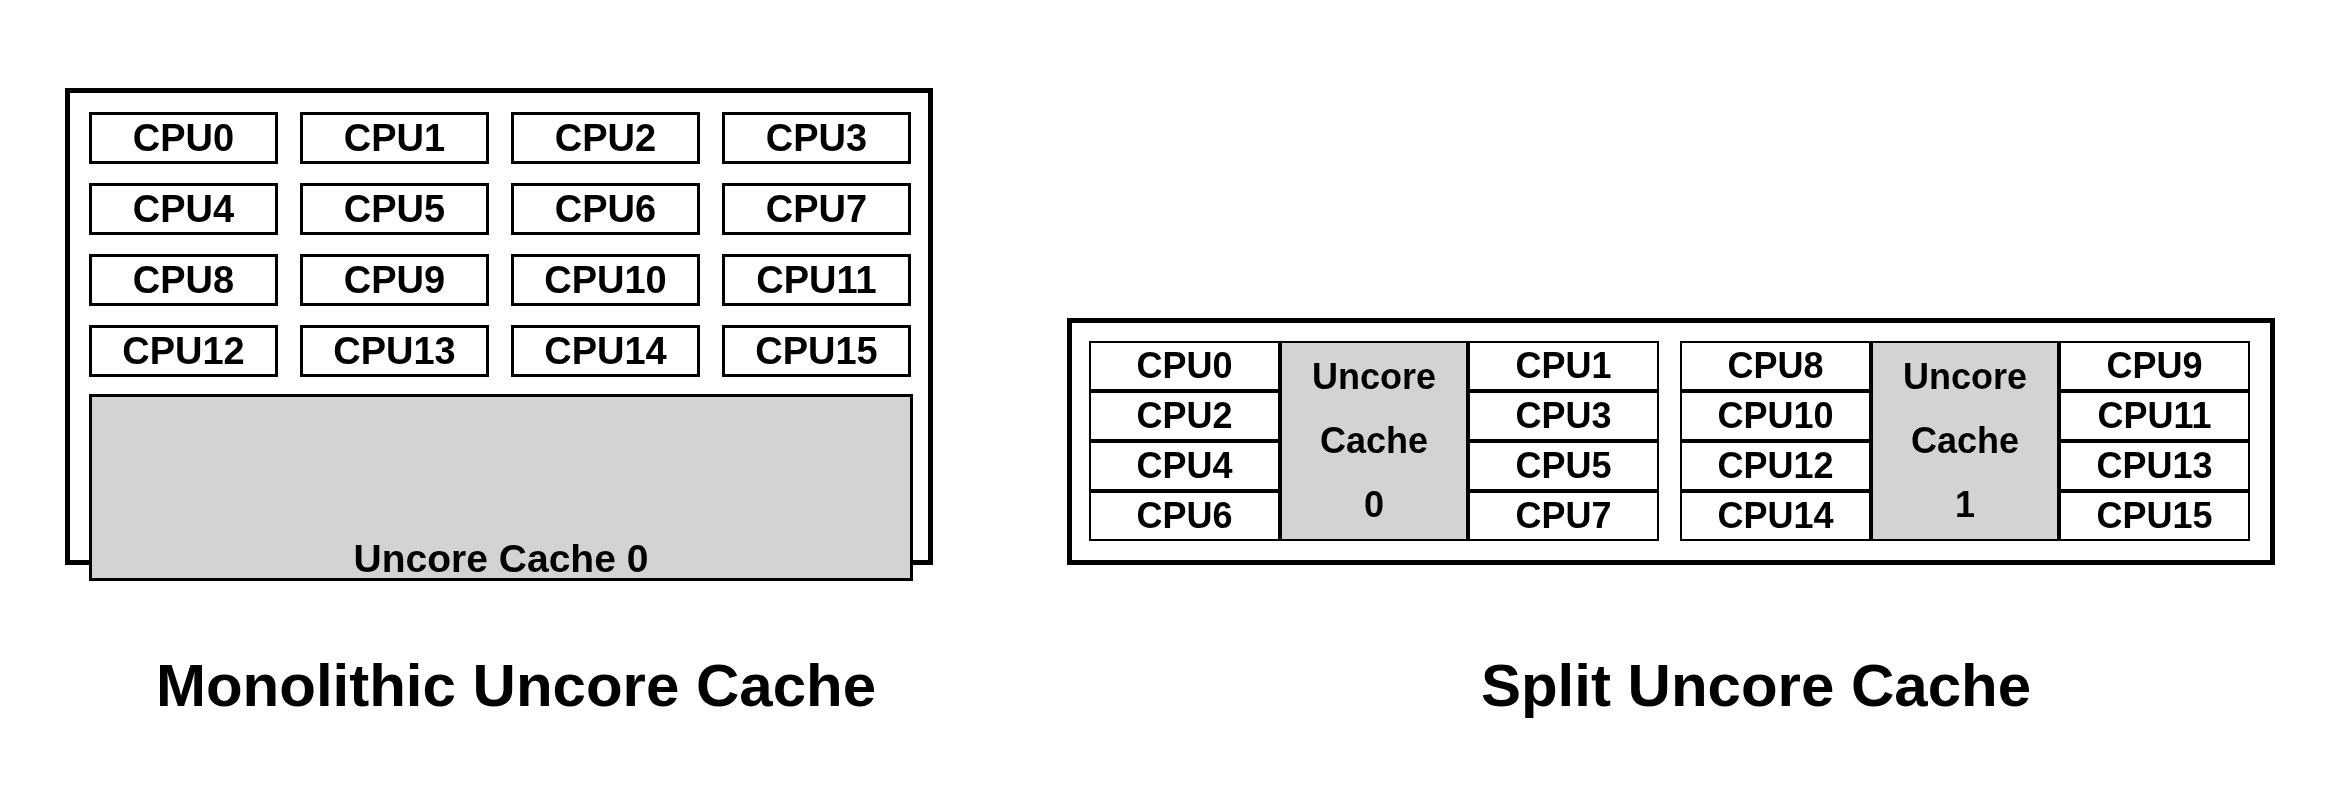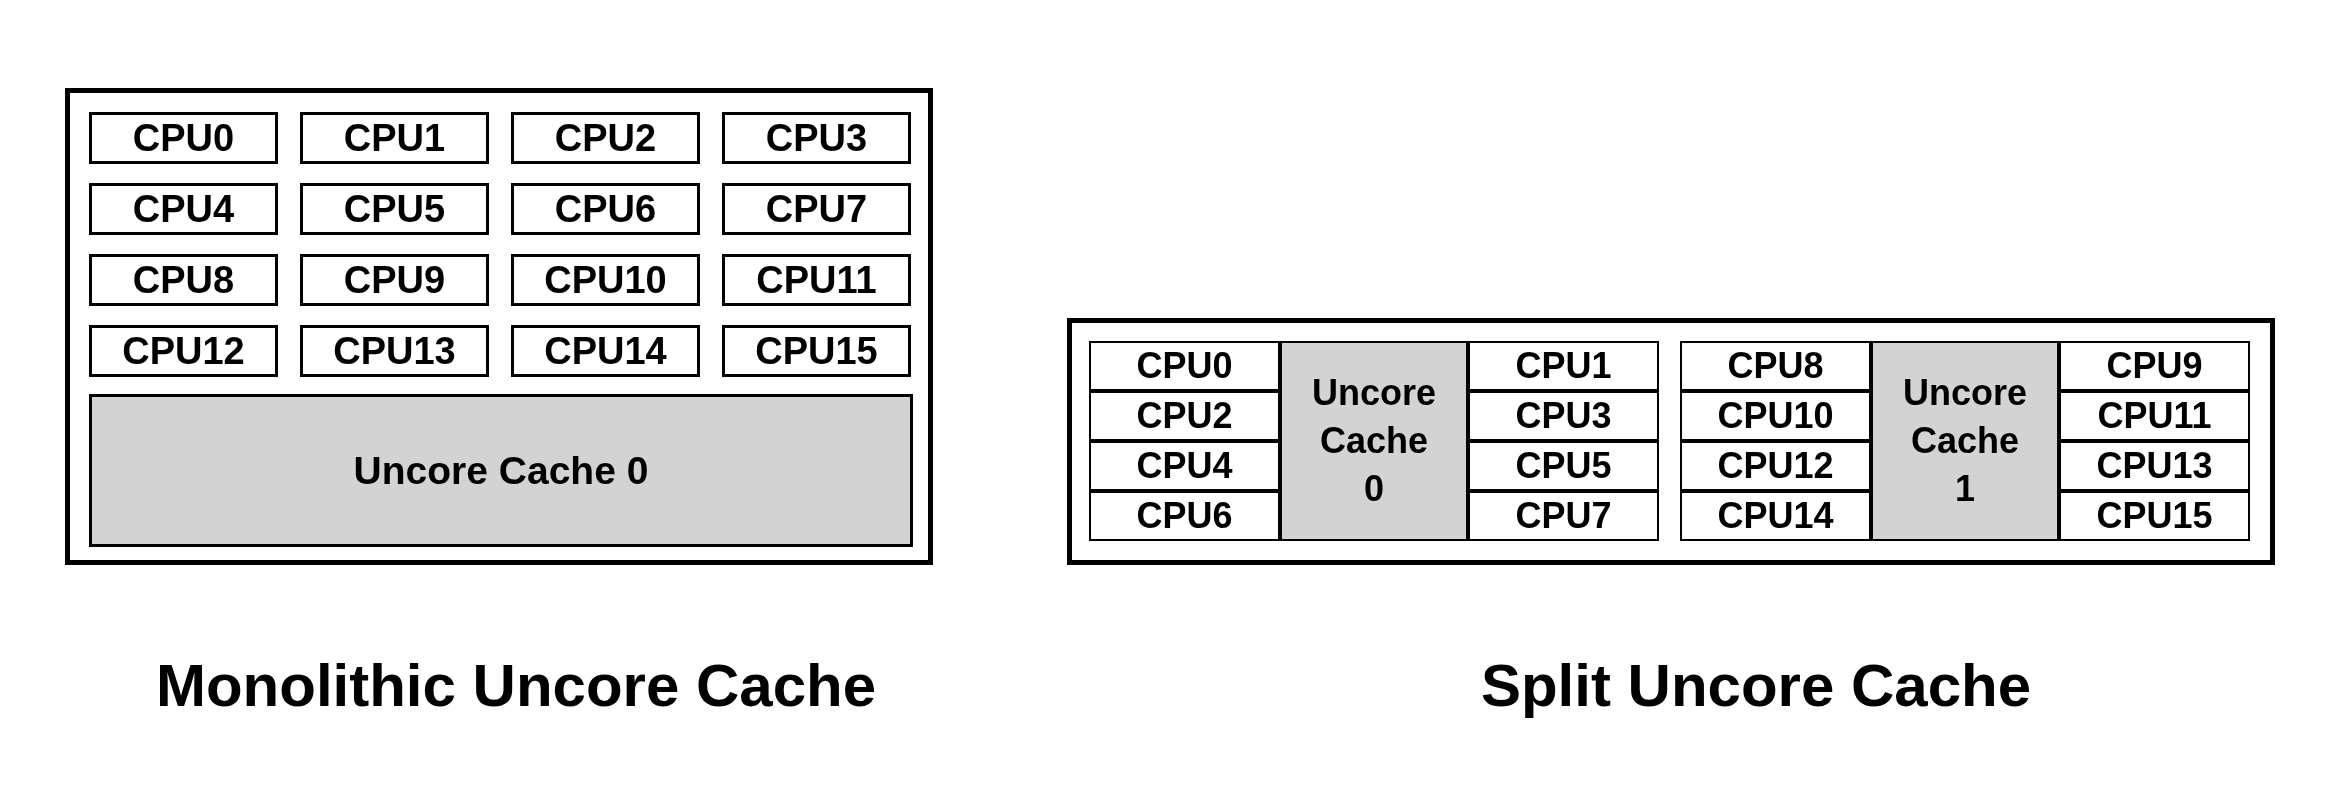--- a/index.html
+++ b/index.html
@@ -32,24 +32,24 @@
     column-gap:22px;row-gap:19px;
   }
   .cpu-box{
     border:3px solid var(--line-color,#000);
     background:#fff;
     display:flex;align-items:center;justify-content:center;
     font-size:38px;line-height:1;
   }
   .cache-box{
     margin-top:17px;
-    width:824px;height:153px;
+    width:824px;height:187px;
     border:3px solid var(--line-color,#000);
     background:var(--cache-fill,#d3d3d3);
-    display:flex;align-items:center;justify-content:center;
+    display:flex;align-items:flex-end;justify-content:center;
     font-size:39px;line-height:1;
   }
 
   
   .split{
     left:1067px;top:318px;width:1208px;height:247px;
     padding:18px 0 0 17px;
   }
   .split-groups{
     display:flex;
@@ -63,21 +63,21 @@
   .split-cell{
     border:2px solid var(--line-color,#000);
     background:#fff;
     display:flex;align-items:center;justify-content:center;
     font-size:36px;line-height:1;
   }
   .split-cache{
     background:var(--cache-fill,#d3d3d3);
     flex-direction:column;
     text-align:center;
-    row-gap:0;
+    row-gap:16px;
   }
   .split-cache .cache-line{display:block;line-height:48px;font-size:36px;}
 
   
   .caption{
     position:absolute;
     font-size:60px;
     text-align:center;
     line-height:1.1;
     white-space:nowrap;

